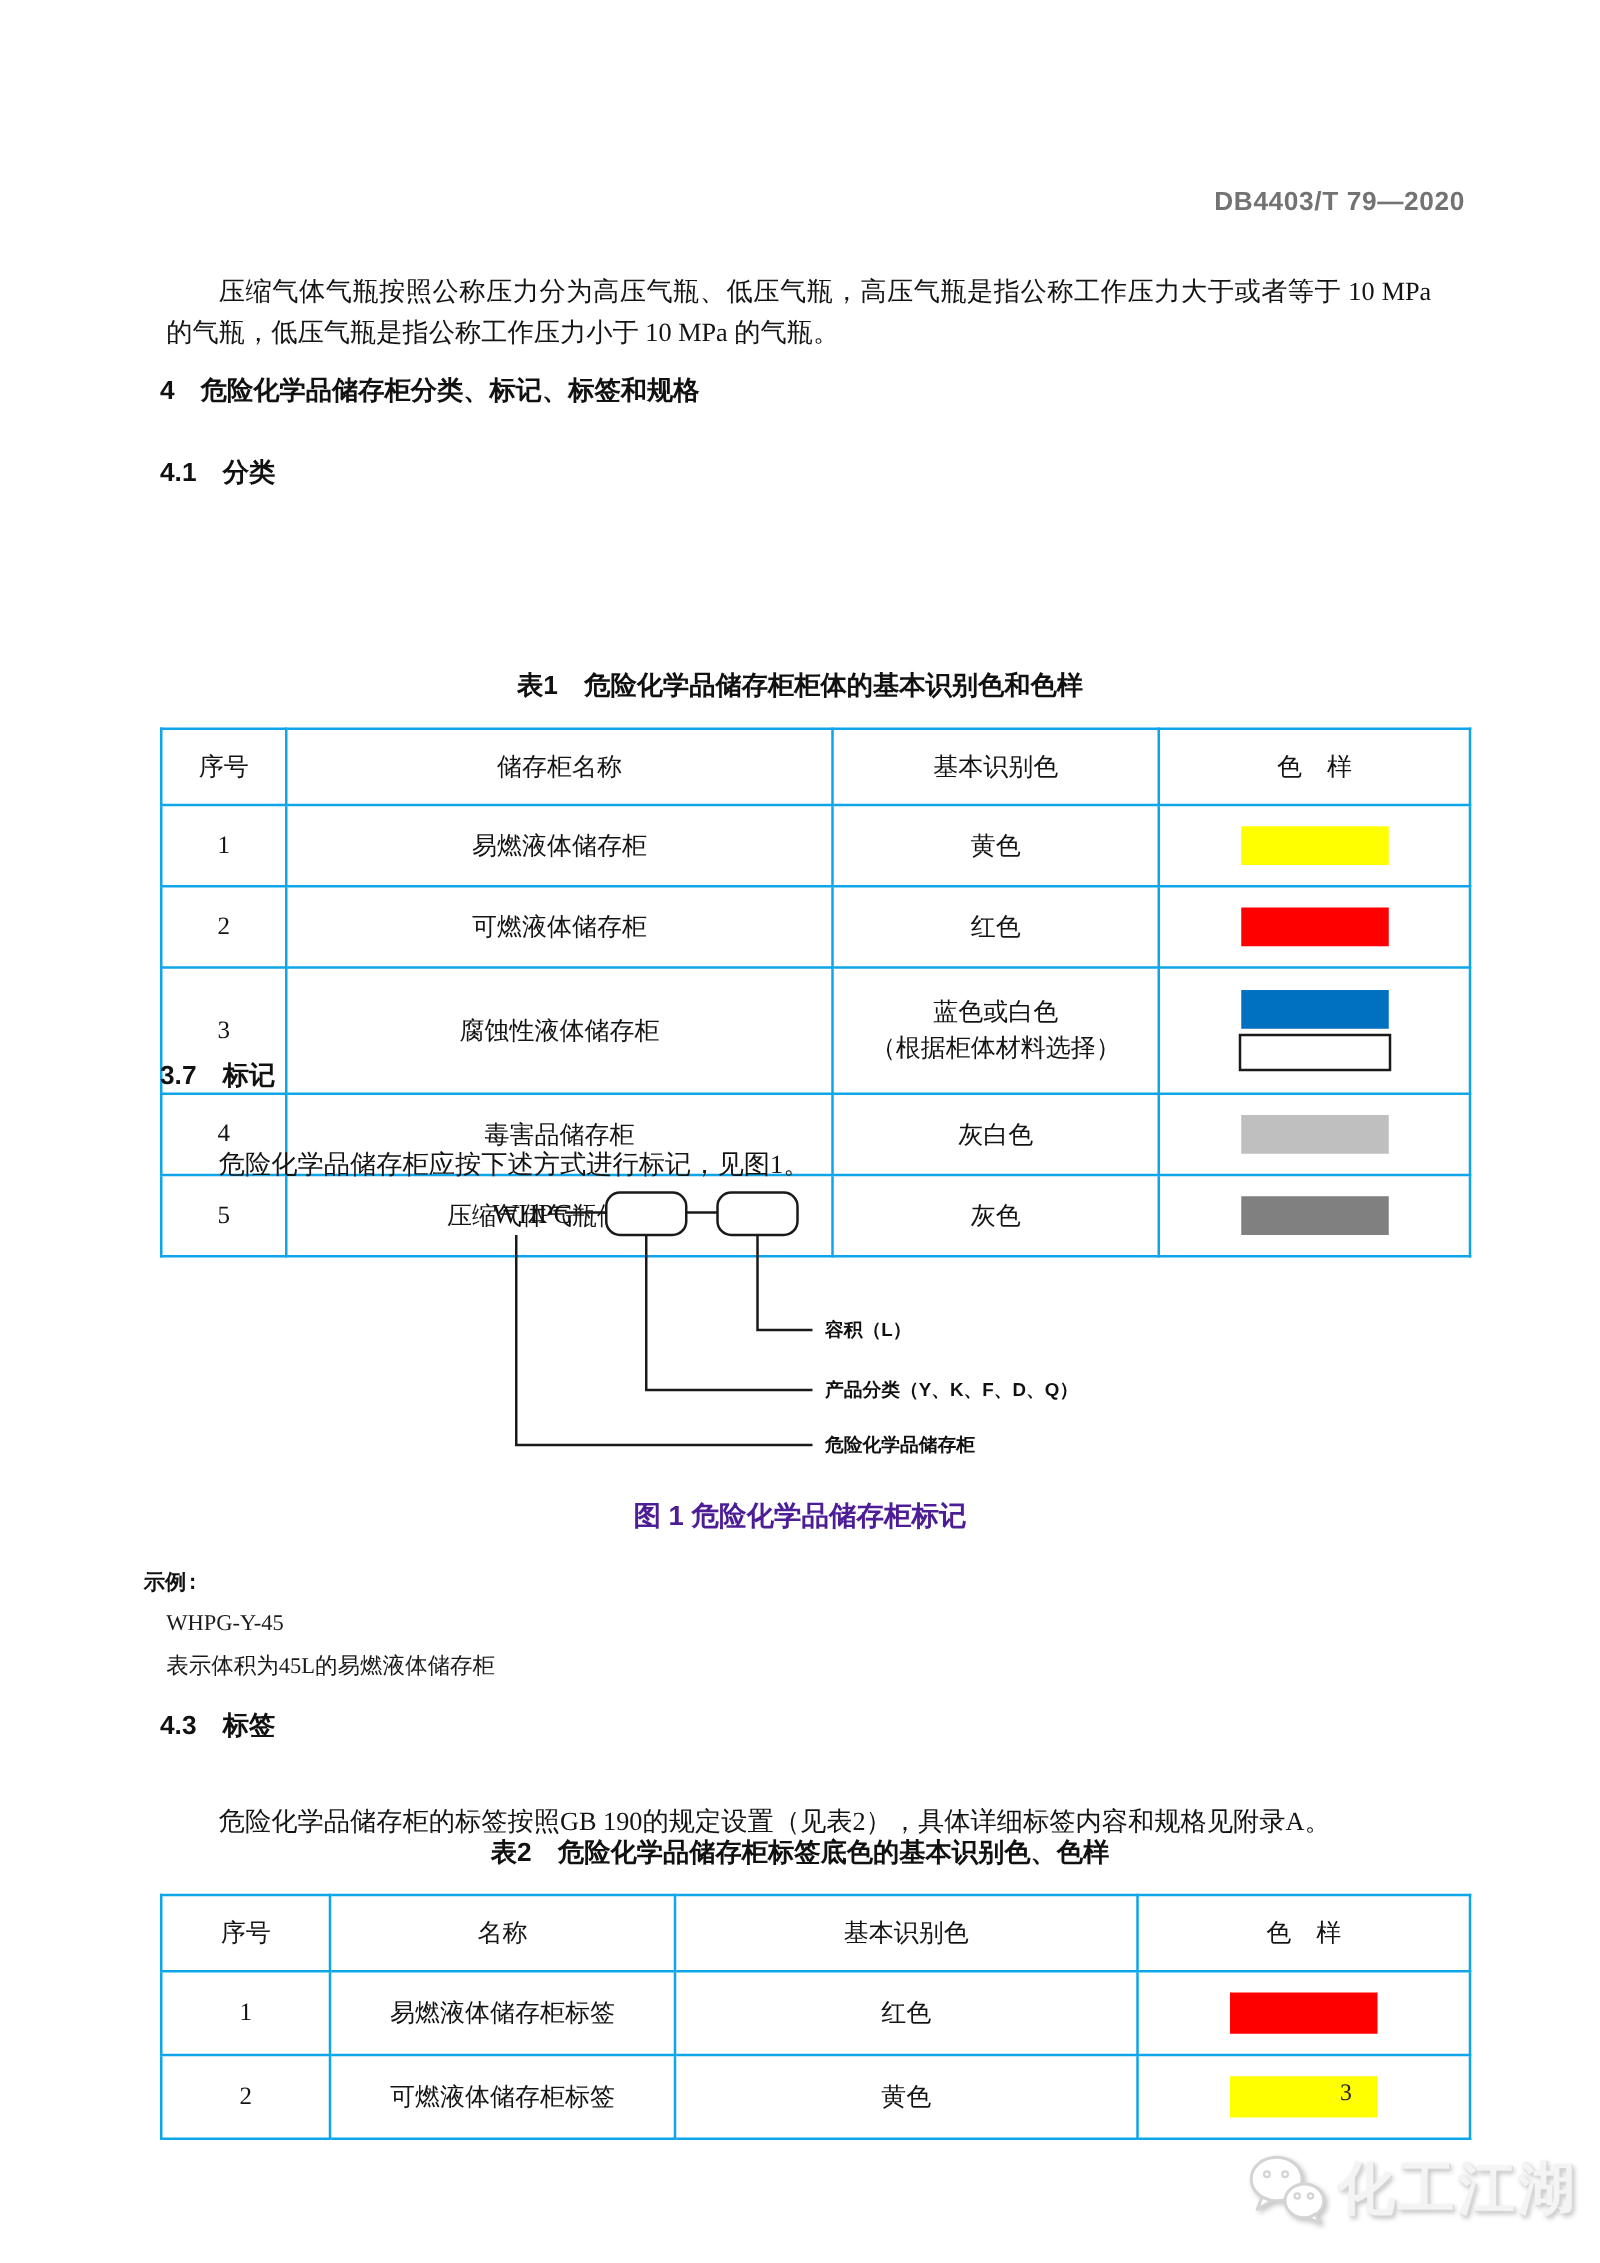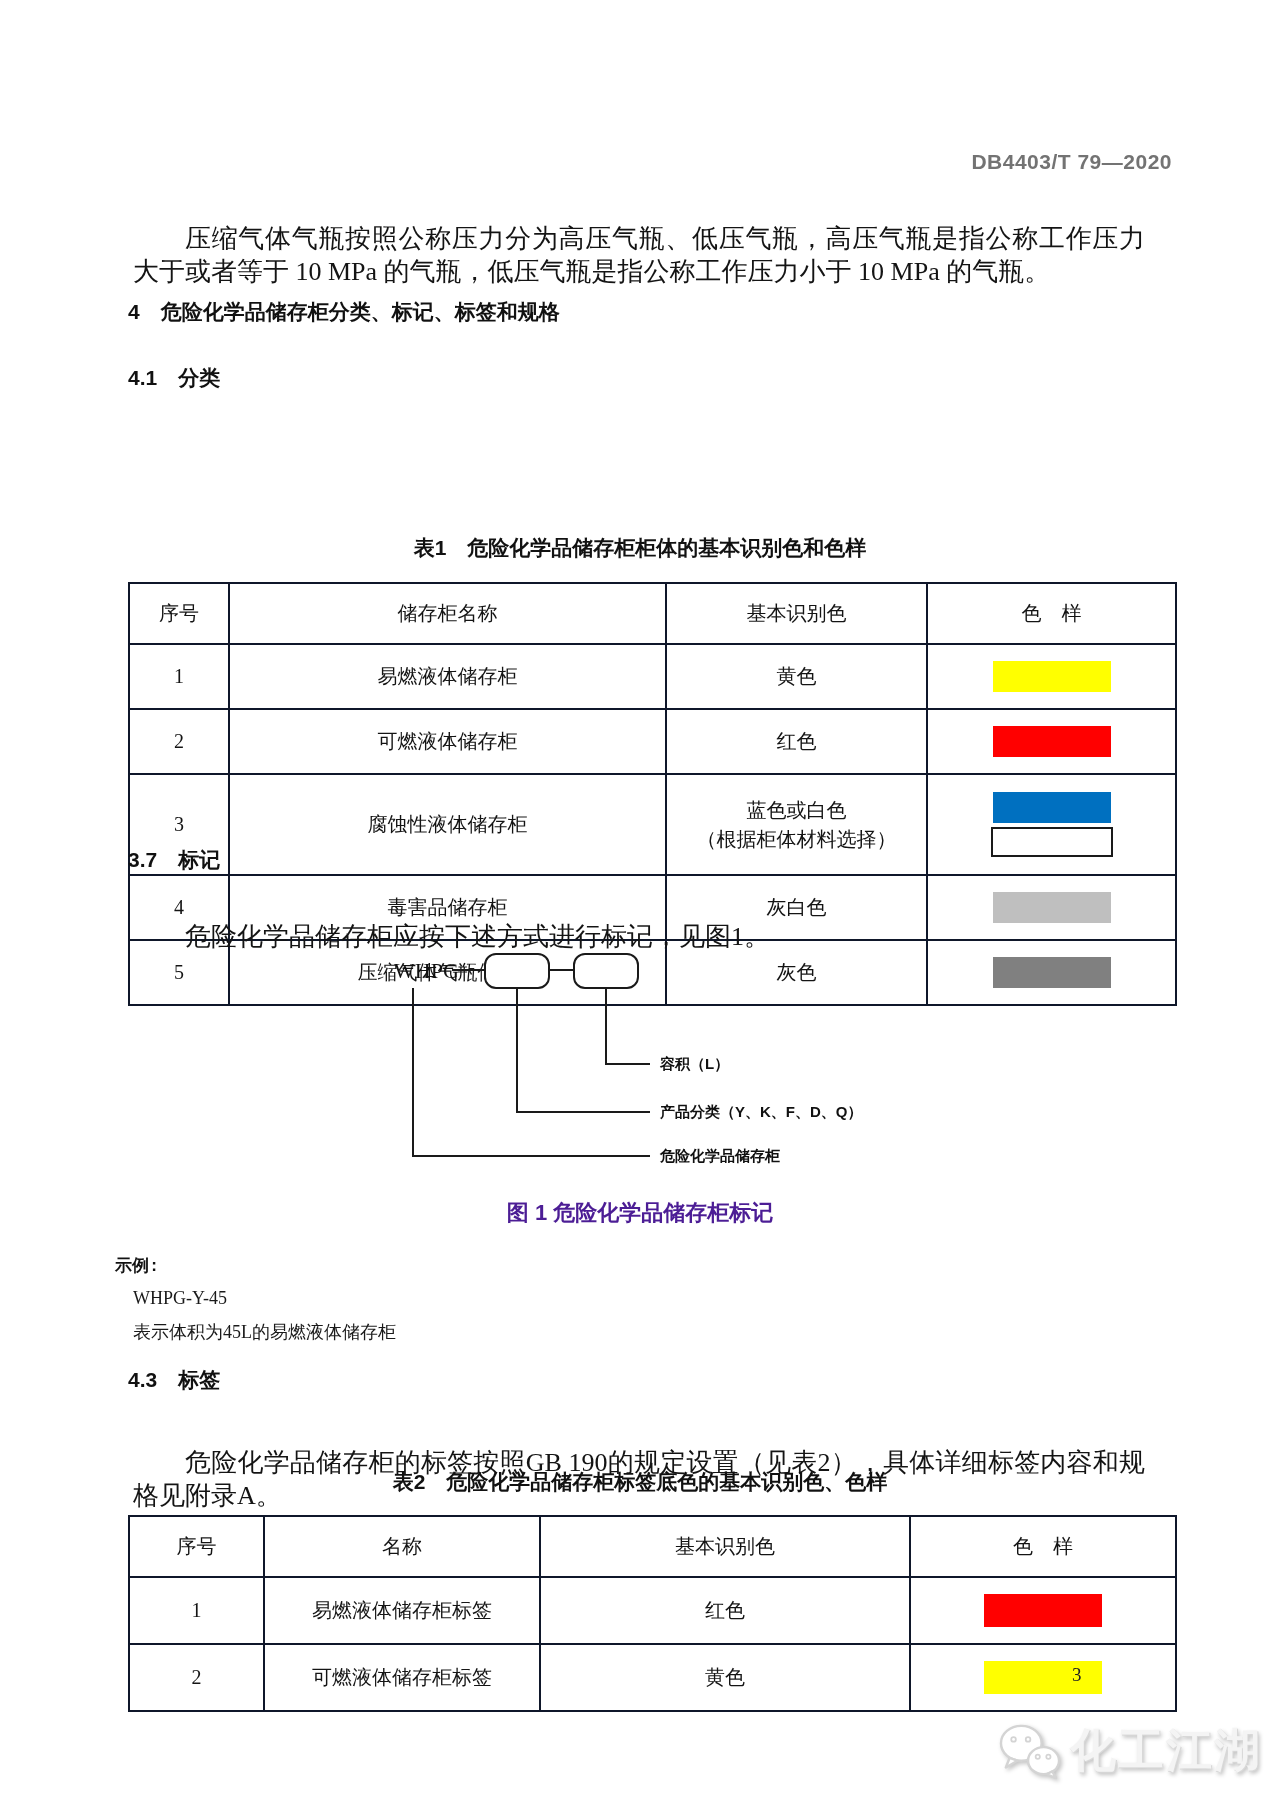--- a/index.html
+++ b/index.html
@@ -3,38 +3,38 @@
 <meta charset="utf-8">
 <style>
   html,body{margin:0;padding:0;background:#ffffff;}
   .page{
     position:relative;width:1280px;height:1810px;background:#ffffff;
     font-family:"Liberation Serif","DejaVu Serif",serif;color:#1a1a1a;overflow:hidden;
   }
   .abs{position:absolute;}
   .doc-code{top:150px;right:108px;font-family:"Liberation Sans","DejaVu Sans",sans-serif;
     font-size:21px;font-weight:bold;letter-spacing:0.5px;color:#737373;}
-  .body-p{left:133px;width:1012px;font-size:26px;line-height:33px;text-align:justify;
+  .body-p{left:133px;width:1012px;font-size:21px;line-height:33px;text-align:justify;
     text-indent:2em;color:#141414;}
   .p1{top:196px;}
   .p2{top:416px;}
   .p3{top:894px;}
   .p4{top:1420px;}
   .sec-h{left:128px;font-family:"Liberation Sans","DejaVu Sans",sans-serif;
     font-size:21px;font-weight:bold;color:#111;}
   .h-sec4{top:298px;}
   .h-sec41{top:364px;}
   .h-sec42{top:846px;}
   .h-sec43{top:1366px;}
   .tbl-title{left:0;width:1280px;text-align:center;
     font-family:"Liberation Sans","DejaVu Sans",sans-serif;font-size:21px;font-weight:bold;color:#111;}
   .t1-title{top:534px;}
   .t2-title{top:1468px;}
   table.std{border-collapse:collapse;table-layout:fixed;}
-  table.std td{border:2px solid #0f172a;text-align:center;vertical-align:middle;
+  table.std td{border:2px solid #0ea5e9;text-align:center;vertical-align:middle;
     font-size:20px;color:#141414;padding:16px;overflow:hidden;}
   .t1{top:582px;left:128px;width:1047px;}
   .t2{top:1515px;left:128px;width:1047px;}
   .swatch{width:118px;height:31px;margin:0 auto;}
   .swatch-tall{height:33px;}
   .swatch-bordered{height:26px;border:2px solid #1a1a1a;background:#fff;}
   .swatch-stack{display:flex;flex-direction:column;gap:4px;align-items:center;padding:1px 0;}
   .two-line{line-height:29px;}
   .fig-svg{top:946px;left:372px;}
   .fig-caption{top:1198px;left:0;width:1280px;text-align:center;

